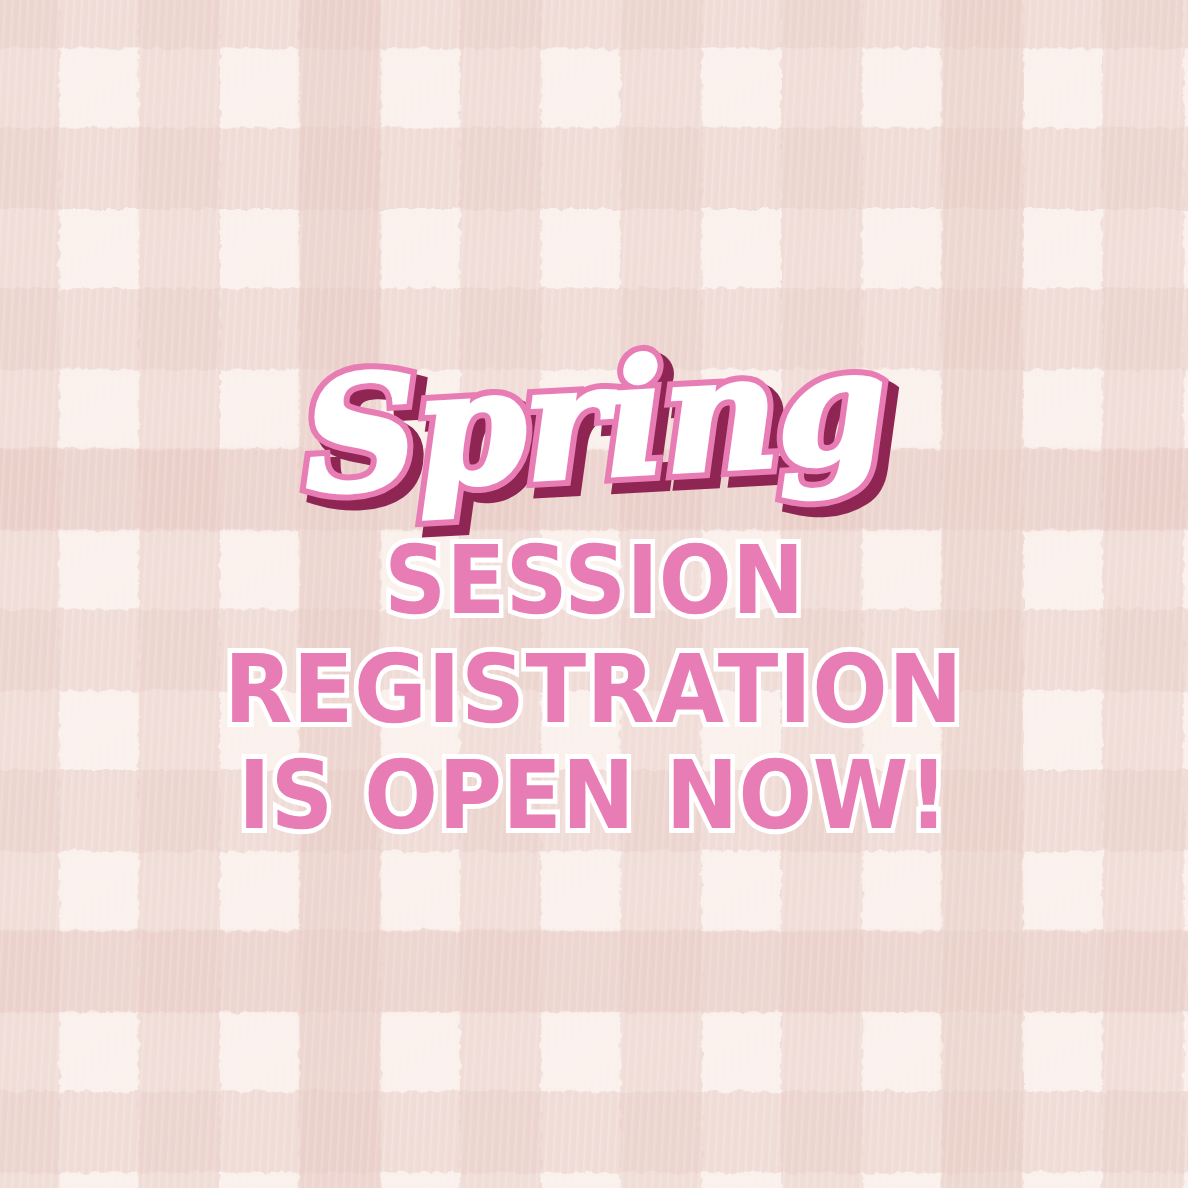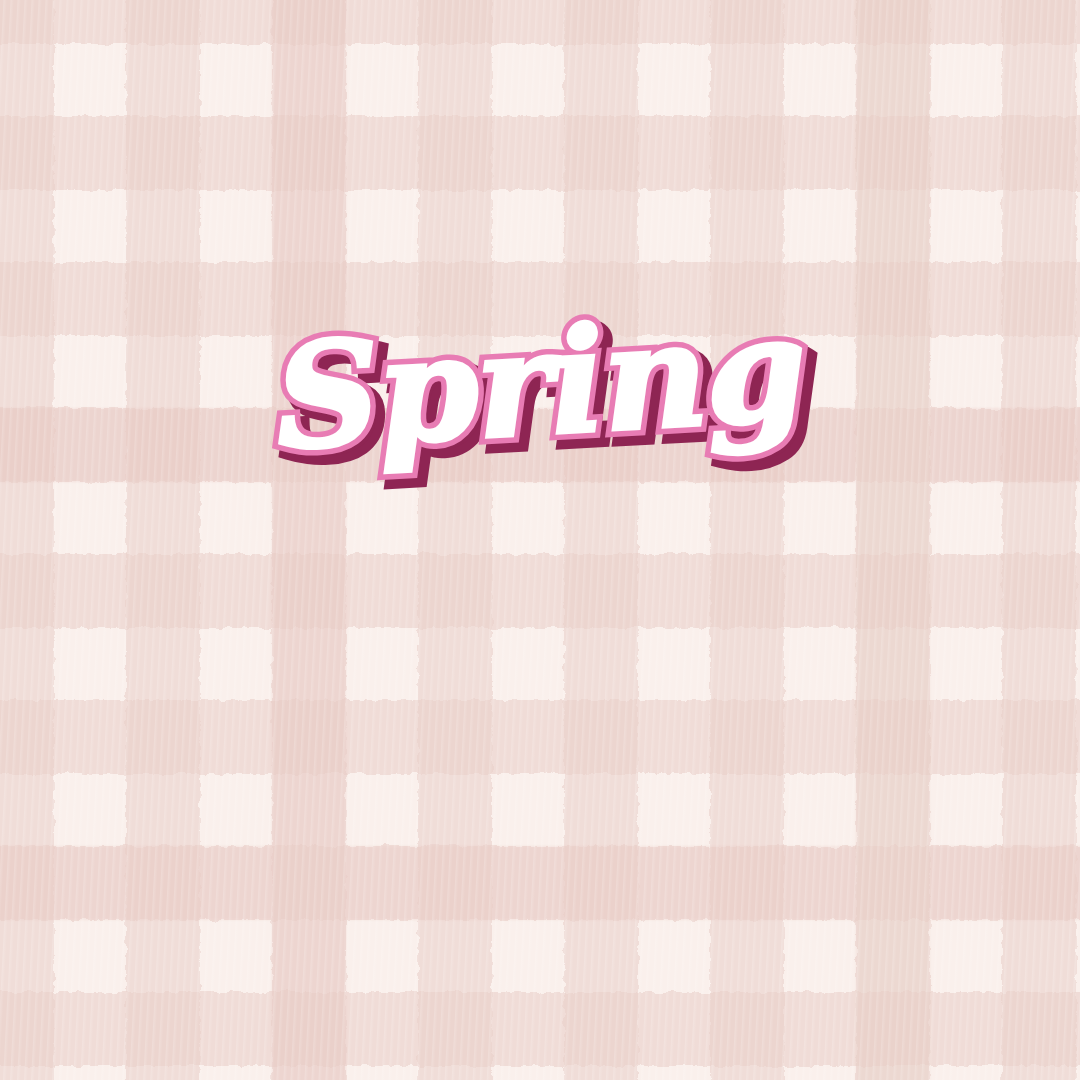--- a/index.html
+++ b/index.html
@@ -198,15 +198,20 @@
   <div id="content">
 
     <div class="script-wrap">
       <div class="script-word" style="transform: rotate(-3.2deg) scale(0.690393);">
         <span class="layer-shadow">Spring</span>
         <span class="layer-outline">Spring</span>
         <span class="layer-core">Spring</span>
       </div>
     </div>
 
+    <div class="headline" id="headline-block">
+      <span class="hl-line l1" style="transform: scaleX(0.907801);">SESSION</span>
+      <span class="hl-line l2" style="transform: scaleX(0.939634);">REGISTRATION</span>
+      <span class="hl-line l3" style="transform: scaleX(0.916292);">IS OPEN NOW!</span>
+    </div>
 
   </div>
 </div>
 
 </body></html>

